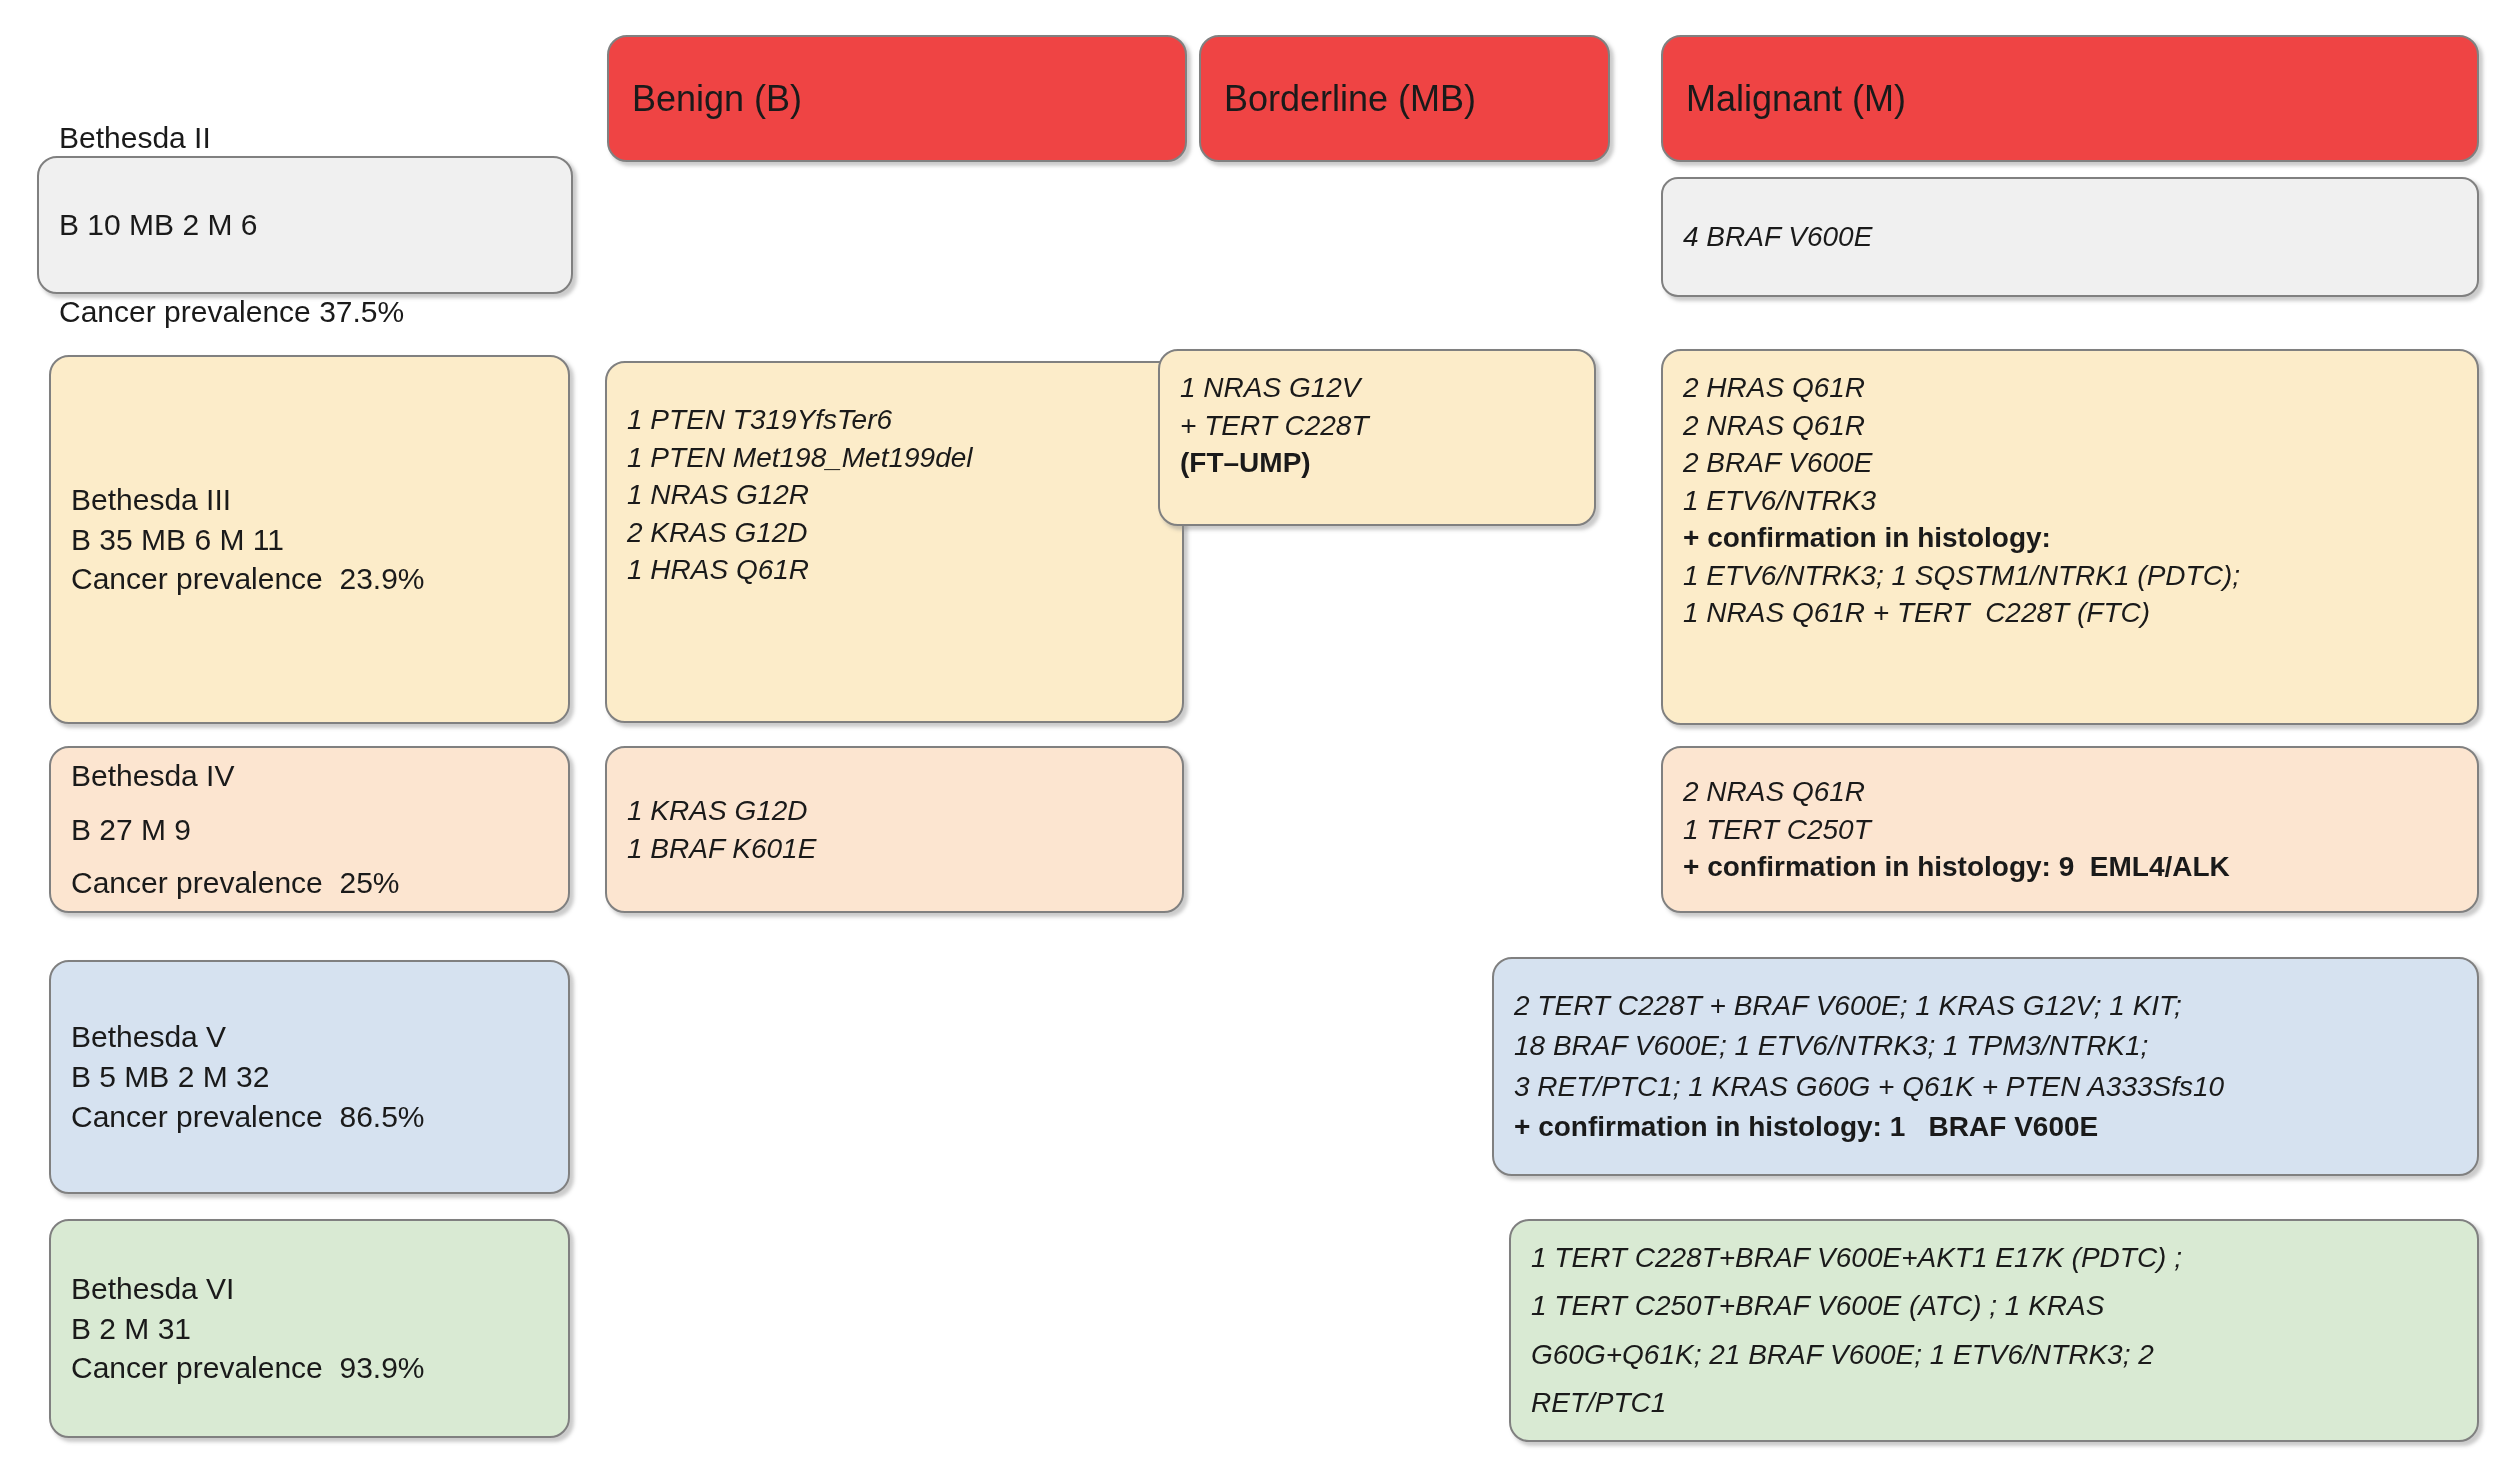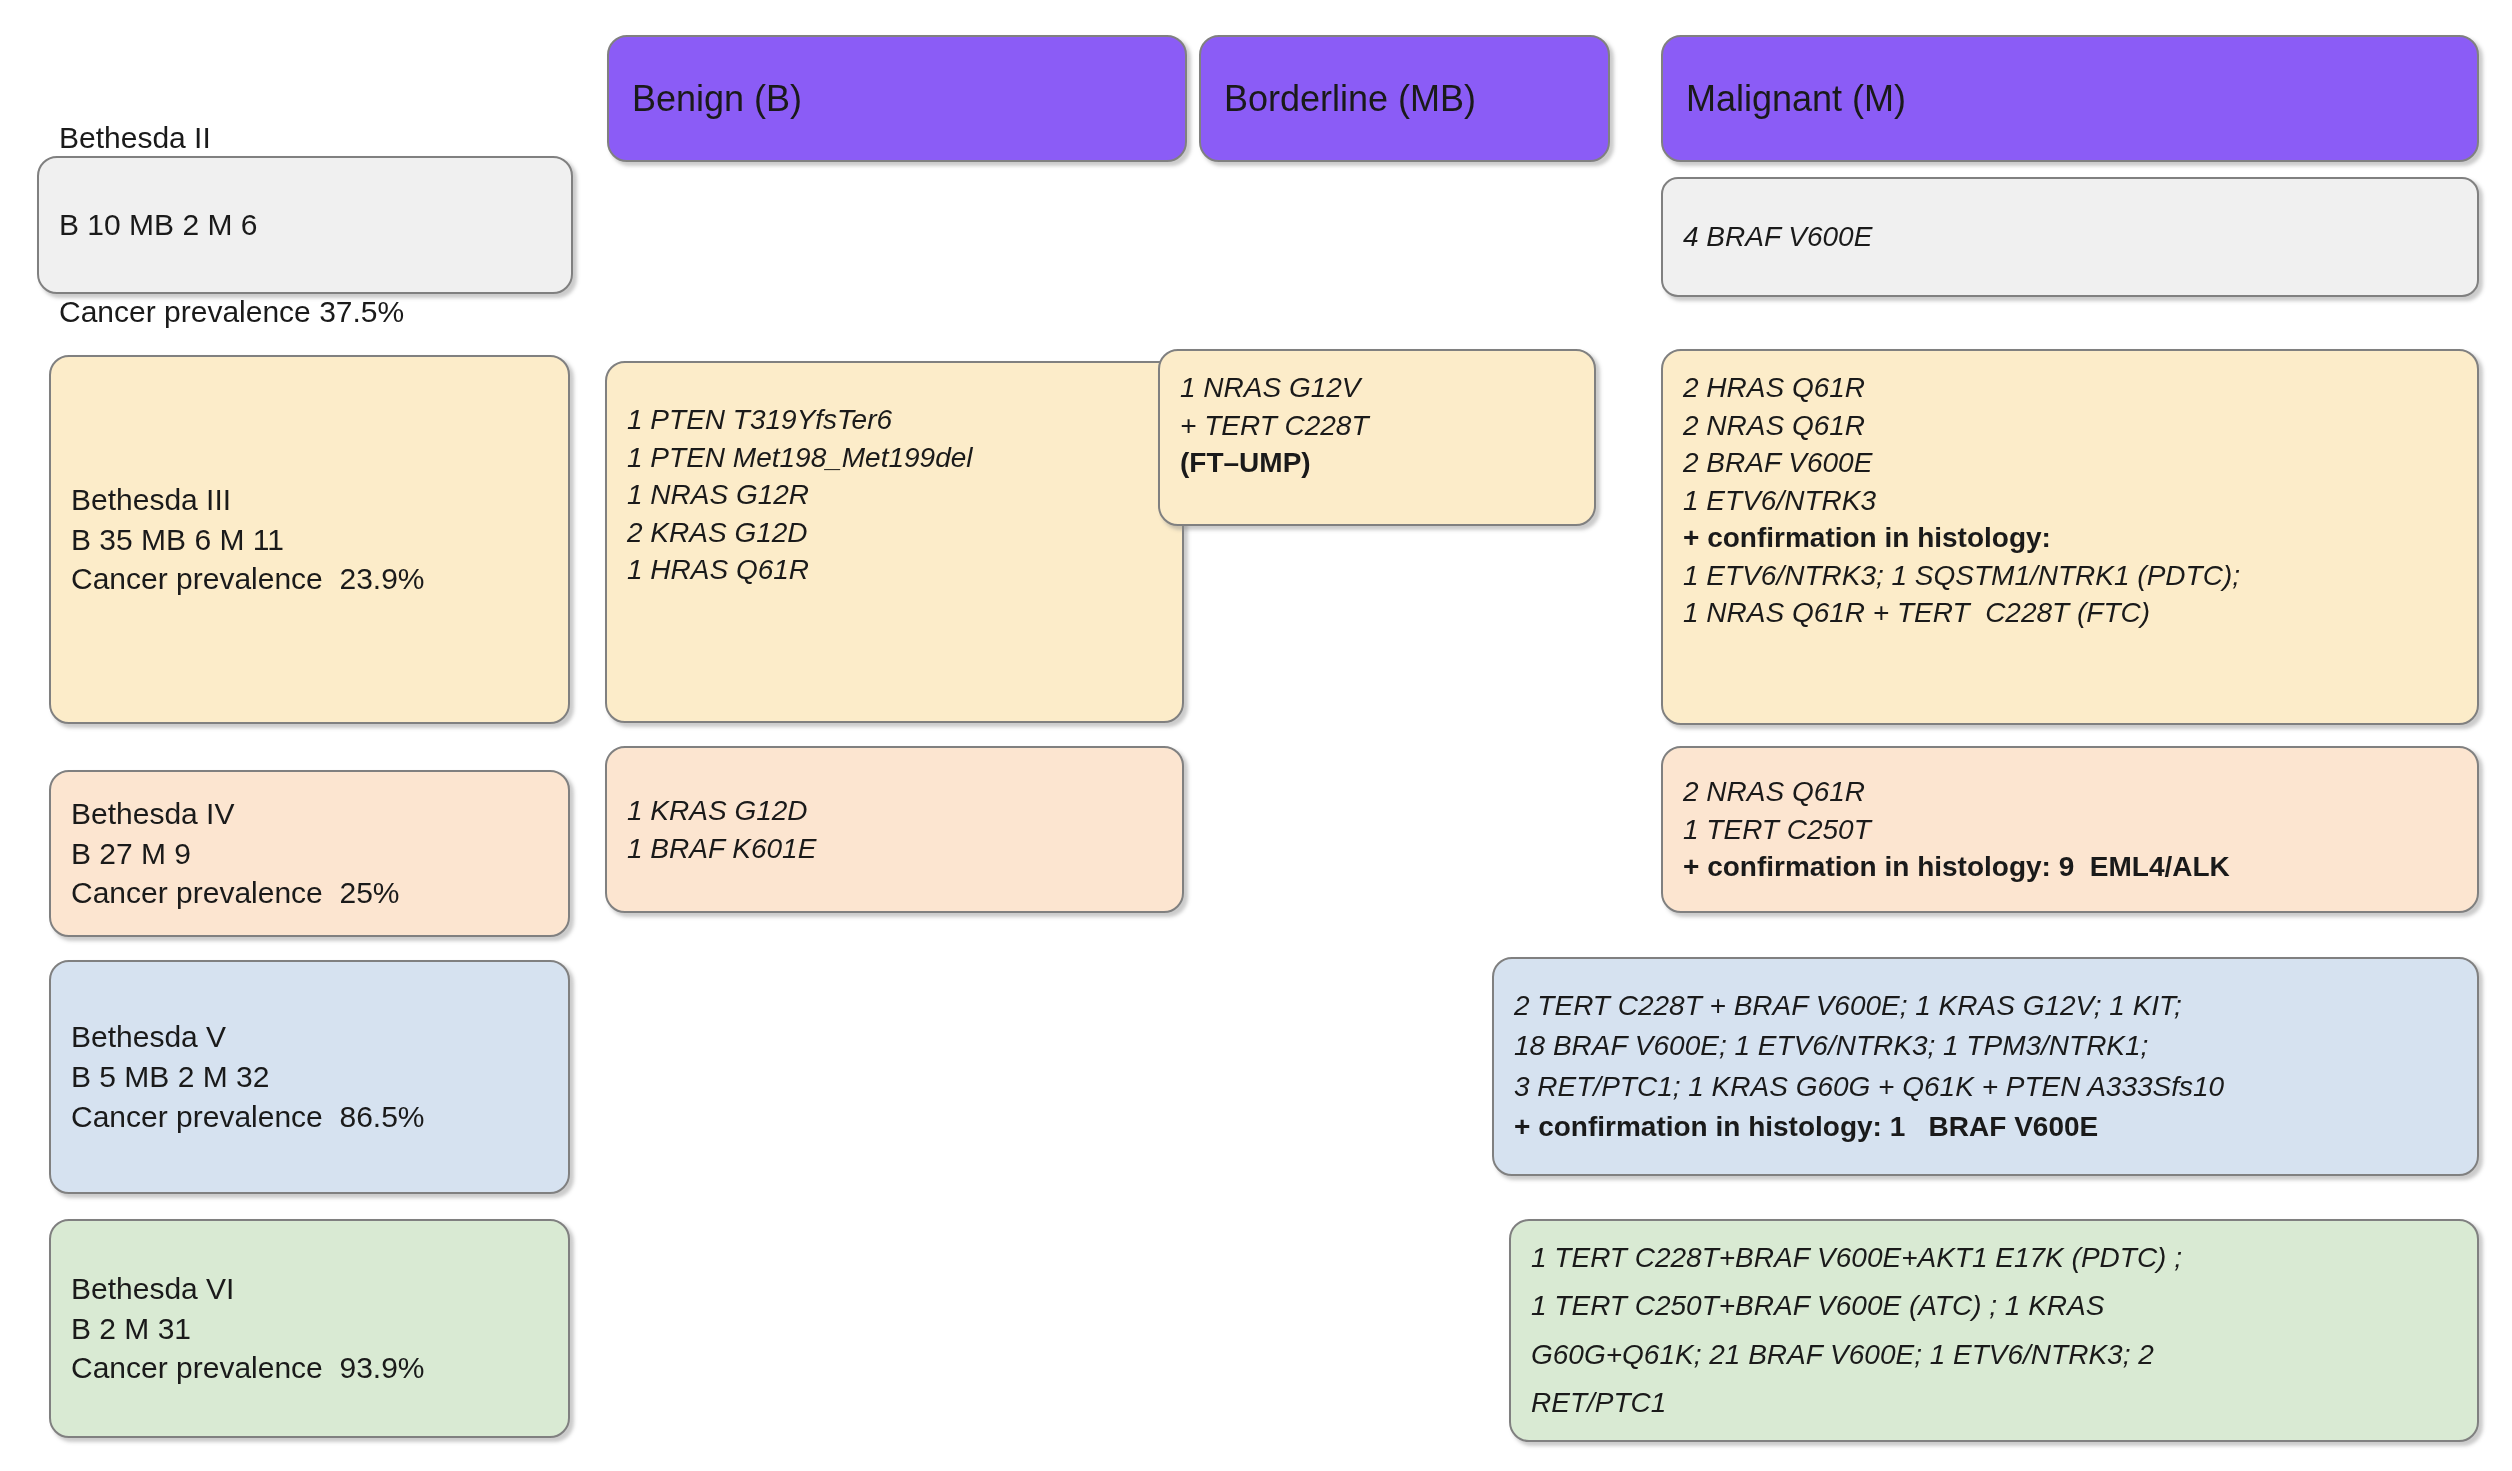--- a/index.html
+++ b/index.html
@@ -33,21 +33,21 @@
     padding: 7.7px 20px;
   }
   .line {
     display: block;
     white-space: pre;
     line-height: 1.30;
   }
 
   
   .header-card {
-    background: #8b5cf6;
+    background: #ef4444;
     justify-content: center;
     padding-left: 23px;
   }
   .header-card .line {
     font-size: 36px;
     line-height: 1.1;
   }
 
   
   .c-gray   { background: #f0f0f0; }
@@ -125,21 +125,21 @@
   <div class="card c-cream content-card" style="left:1661px; top:349px; width:818px; height:376px; justify-content:flex-start; padding-top:18.4px;">
     <span class="line"><em>2 HRAS Q61R</em></span>
     <span class="line"><em>2 NRAS Q61R</em></span>
     <span class="line"><em>2 BRAF V600E</em></span>
     <span class="line"><em>1 ETV6/NTRK3</em></span>
     <span class="line rm">+ confirmation in histology:</span>
     <span class="line"><em>1 ETV6/NTRK3; 1 SQSTM1/NTRK1 (PDTC);</em></span>
     <span class="line"><em>1 NRAS Q61R + TERT  C228T (FTC)</em></span>
   </div>
 
-  <div class="card c-peach label-card" style="left:49px; top:770px; width:521px; height:167px;">
+  <div class="card c-peach label-card" style="left:49px; top:746px; width:521px; height:167px;justify-content:space-between;">
     <span class="line">Bethesda IV</span>
     <span class="line">B 27 M 9</span>
     <span class="line">Cancer prevalence  25%</span>
   </div>
 
   <div class="card c-peach content-card" style="left:605px; top:746px; width:579px; height:167px;">
     <span class="line"><em>1 KRAS G12D</em></span>
     <span class="line"><em>1 BRAF K601E</em></span>
   </div>
 

